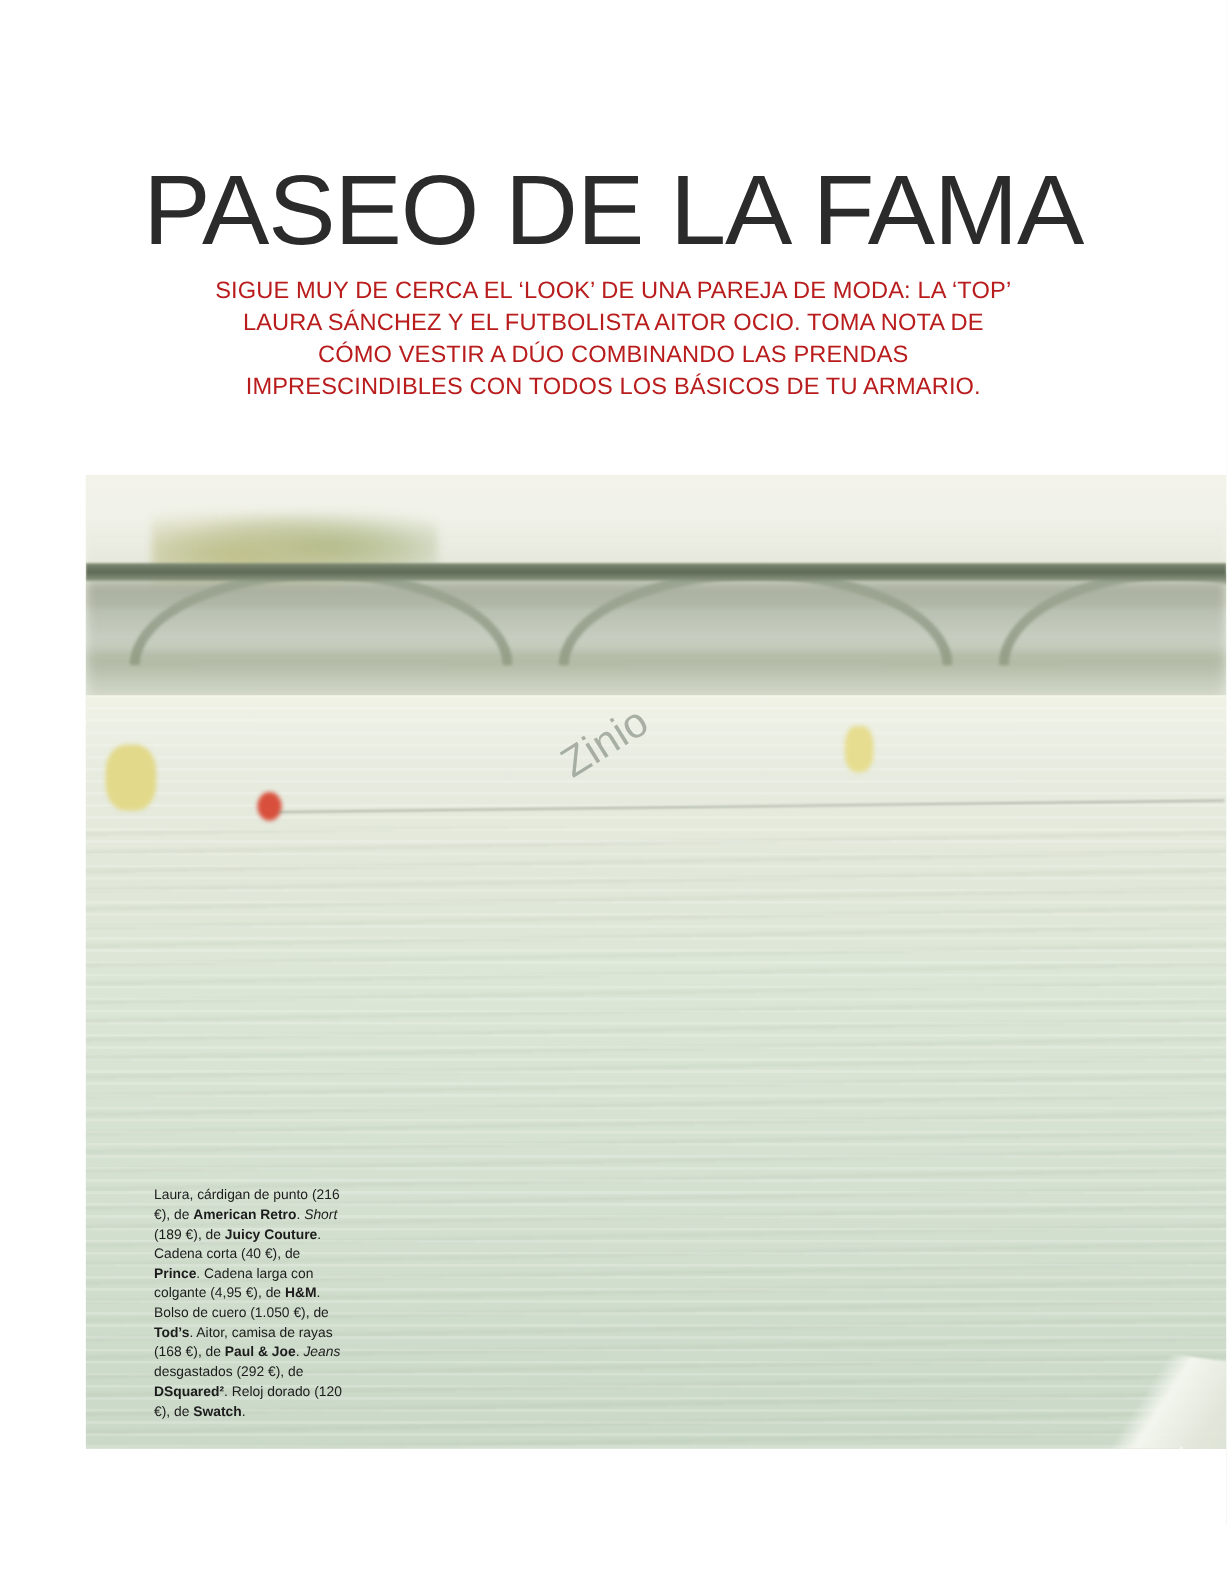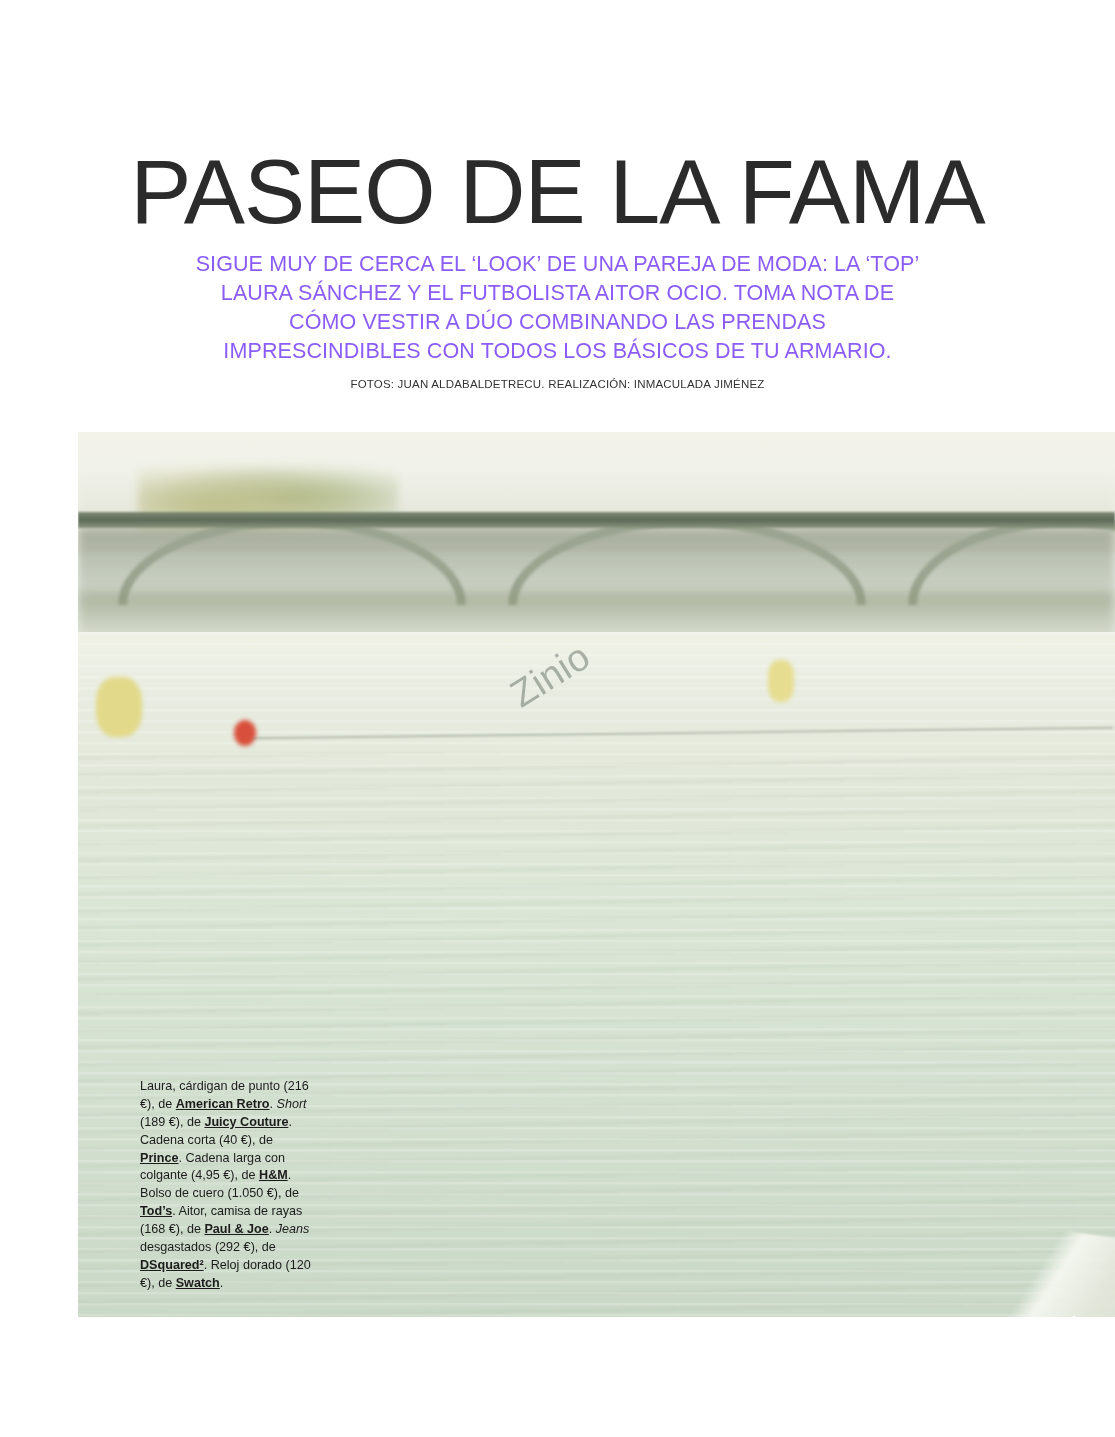--- a/index.html
+++ b/index.html
@@ -36,21 +36,21 @@
     margin: 0;
     padding: 0 80px;
     transform: scaleX(1.02);
   }
   .deck {
     margin: 14px auto 0 auto;
     width: 740px;
     font-size: 21.5px;
     line-height: 1.35;
     letter-spacing: 0.1px;
-    color: #8b5cf6;
+    color: #b91c1c;
     font-weight: 400;
   }
   .credits {
     margin: 12px auto 0 auto;
     width: 740px;
     font-size: 11.5px;
     letter-spacing: 0.2px;
     color: #333;
   }
 
@@ -235,32 +235,31 @@
   
   .caption {
     position: absolute;
     left: 140px;
     top: 1078px;
     width: 172px;
     font-size: 12.6px;
     line-height: 1.42;
     color: #1c1c1c;
   }
-  .caption b { font-weight: 700; text-decoration: underline; }
+  .caption b { font-weight: 700; }
   .caption i { }
 </style>
 </head>
 <body>
 
 <div class="page">
 
   <div class="title-block">
     <h1 class="headline">PASEO DE LA FAMA</h1>
     <p class="deck">SIGUE MUY DE CERCA EL ‘LOOK’ DE UNA PAREJA DE MODA: LA ‘TOP’ LAURA SÁNCHEZ Y EL FUTBOLISTA AITOR OCIO. TOMA NOTA DE CÓMO VESTIR A DÚO COMBINANDO LAS PRENDAS IMPRESCINDIBLES CON TODOS LOS BÁSICOS DE TU ARMARIO.</p>
-    <p class="credits">FOTOS: JUAN ALDABALDETRECU. REALIZACIÓN: INMACULADA JIMÉNEZ</p>
   </div>
 
   <div class="photo">
     <div class="sky"></div>
     <div class="far-city"></div>
     <div class="trees"></div>
     <div class="bridge-fill"></div>
     <div class="bridge-arch arch-1"></div>
     <div class="bridge-arch arch-2"></div>
     <div class="bridge-arch arch-3"></div>

